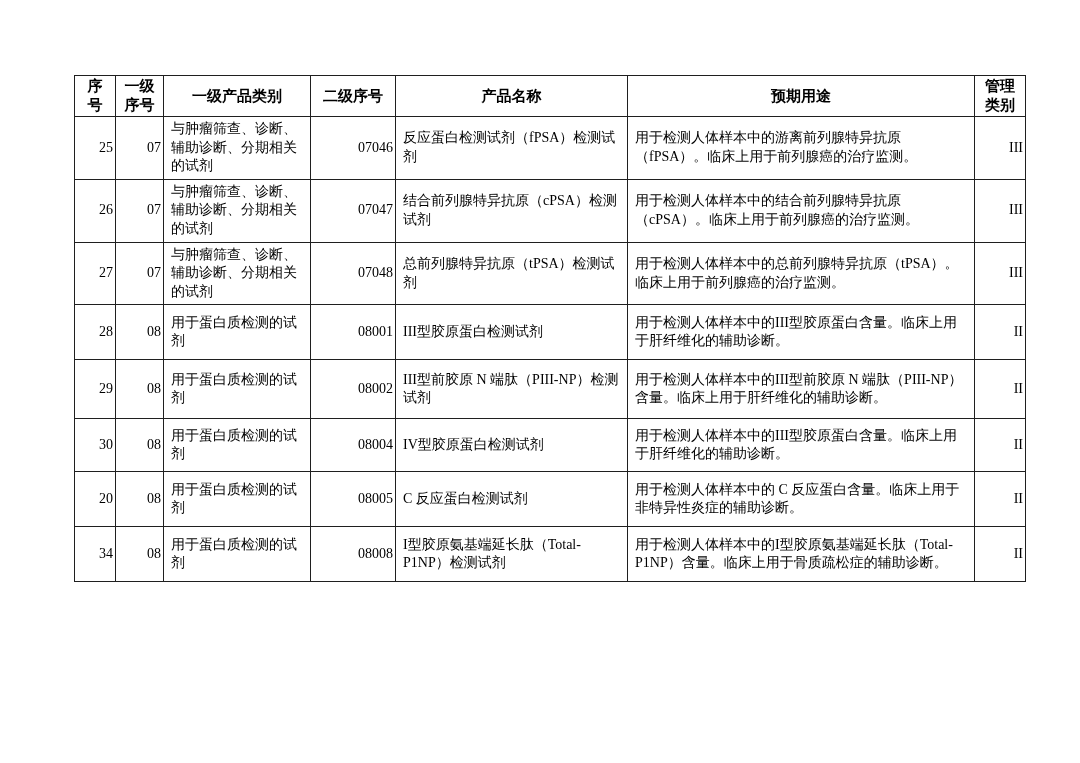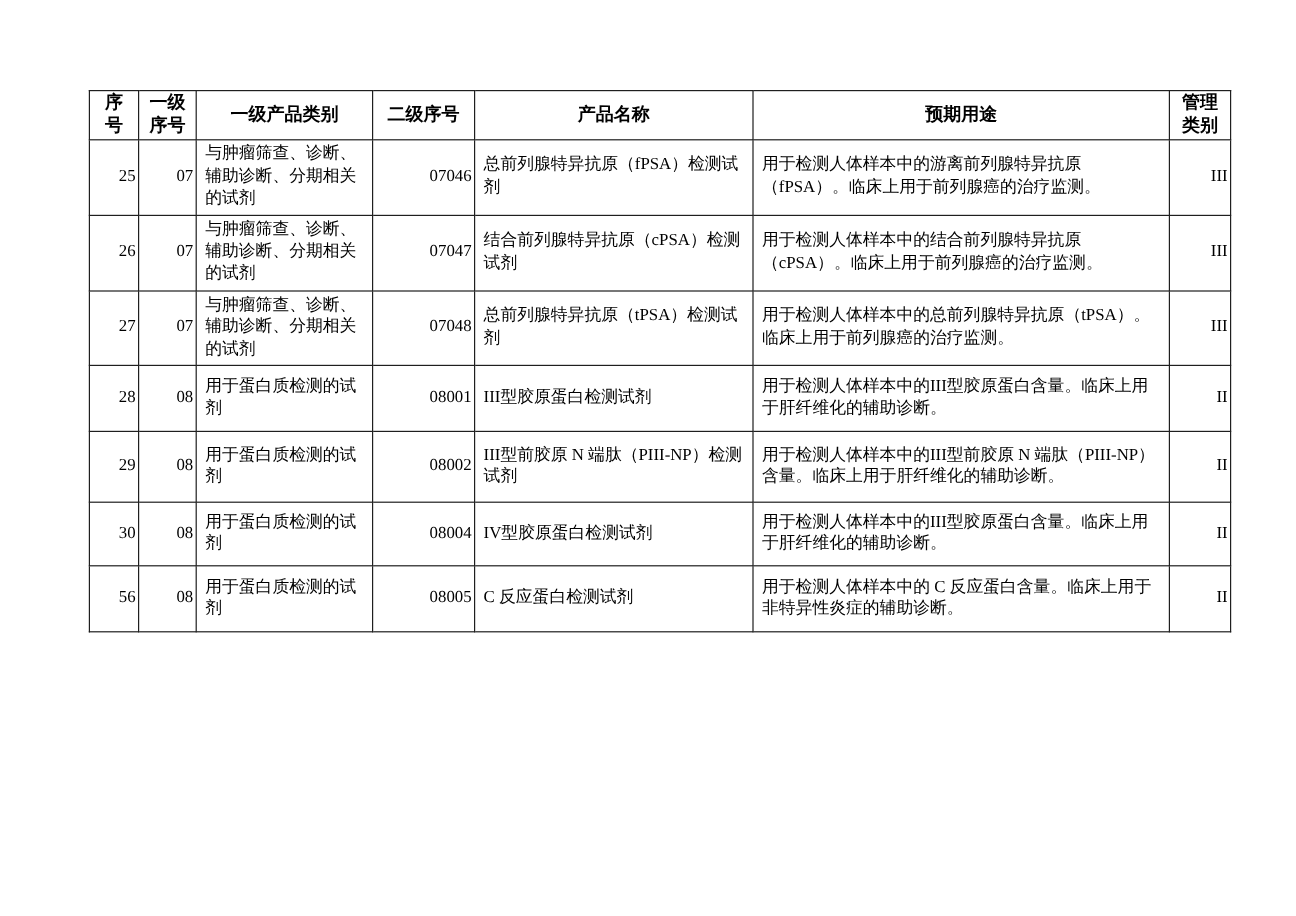--- a/index.html
+++ b/index.html
@@ -78,21 +78,21 @@
         <th>管理
 类别</th>
       </tr>
     </thead>
     <tbody>
       <tr>
         <td class="center">25</td>
         <td class="center">07</td>
         <td>与肿瘤筛查、诊断、辅助诊断、分期相关的试剂</td>
         <td class="center">07046</td>
-        <td>总前列腺特异抗原（fPSA）检测试剂</td>
+        <td>反应蛋白检测试剂（fPSA）检测试剂</td>
         <td>用于检测人体样本中的游离前列腺特异抗原（fPSA）。临床上用于前列腺癌的治疗监测。</td>
         <td class="center">III</td>
       </tr>
       <tr>
         <td class="center">26</td>
         <td class="center">07</td>
         <td>与肿瘤筛查、诊断、辅助诊断、分期相关的试剂</td>
         <td class="center">07047</td>
         <td>结合前列腺特异抗原（cPSA）检测试剂</td>
         <td>用于检测人体样本中的结合前列腺特异抗原（cPSA）。临床上用于前列腺癌的治疗监测。</td>
@@ -128,23 +128,32 @@
       <tr>
         <td class="center">30</td>
         <td class="center">08</td>
         <td>用于蛋白质检测的试剂</td>
         <td class="center">08004</td>
         <td>IV型胶原蛋白检测试剂</td>
         <td>用于检测人体样本中的III型胶原蛋白含量。临床上用于肝纤维化的辅助诊断。</td>
         <td class="center">II</td>
       </tr>
       <tr>
-        <td class="center">56</td>
+        <td class="center">20</td>
         <td class="center">08</td>
         <td>用于蛋白质检测的试剂</td>
         <td class="center">08005</td>
         <td>C 反应蛋白检测试剂</td>
         <td>用于检测人体样本中的 C 反应蛋白含量。临床上用于非特异性炎症的辅助诊断。</td>
         <td class="center">II</td>
       </tr>
+      <tr>
+        <td class="center">34</td>
+        <td class="center">08</td>
+        <td>用于蛋白质检测的试剂</td>
+        <td class="center">08008</td>
+        <td>I型胶原氨基端延长肽（Total-P1NP）检测试剂</td>
+        <td>用于检测人体样本中的I型胶原氨基端延长肽（Total-P1NP）含量。临床上用于骨质疏松症的辅助诊断。</td>
+        <td class="center">II</td>
+      </tr>
     </tbody>
   </table>
 </div>
 
 </body></html>

